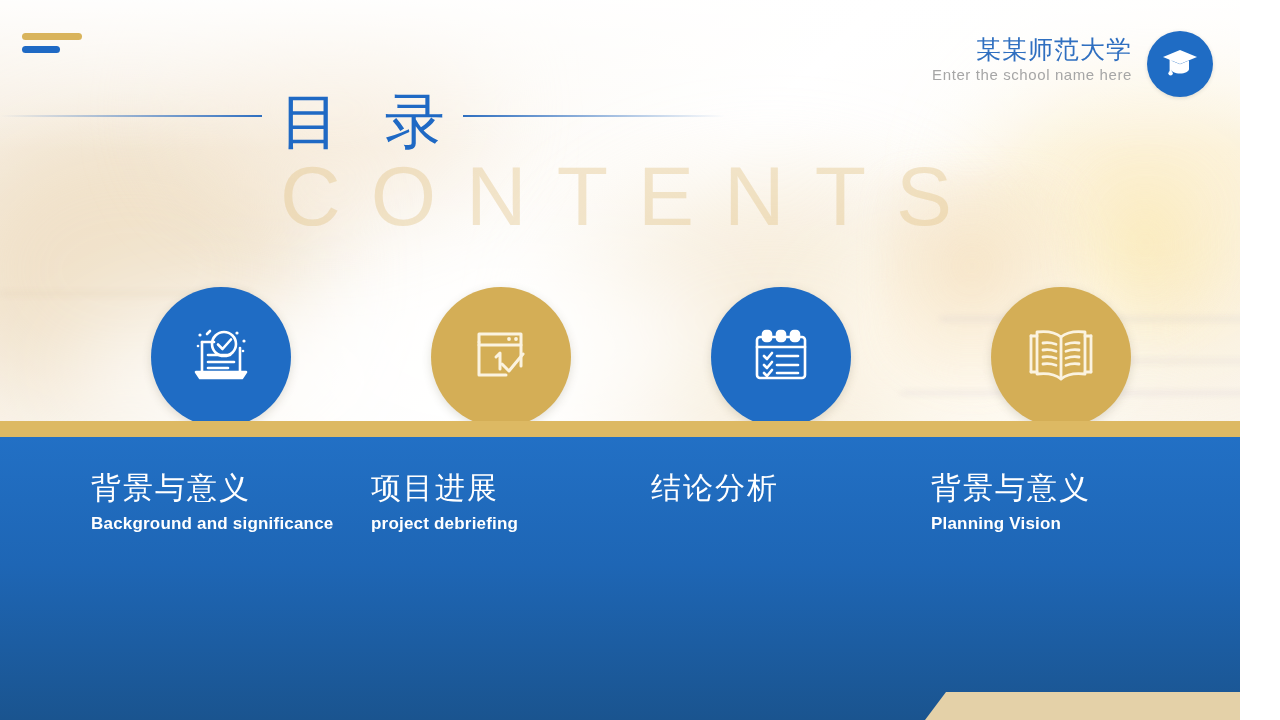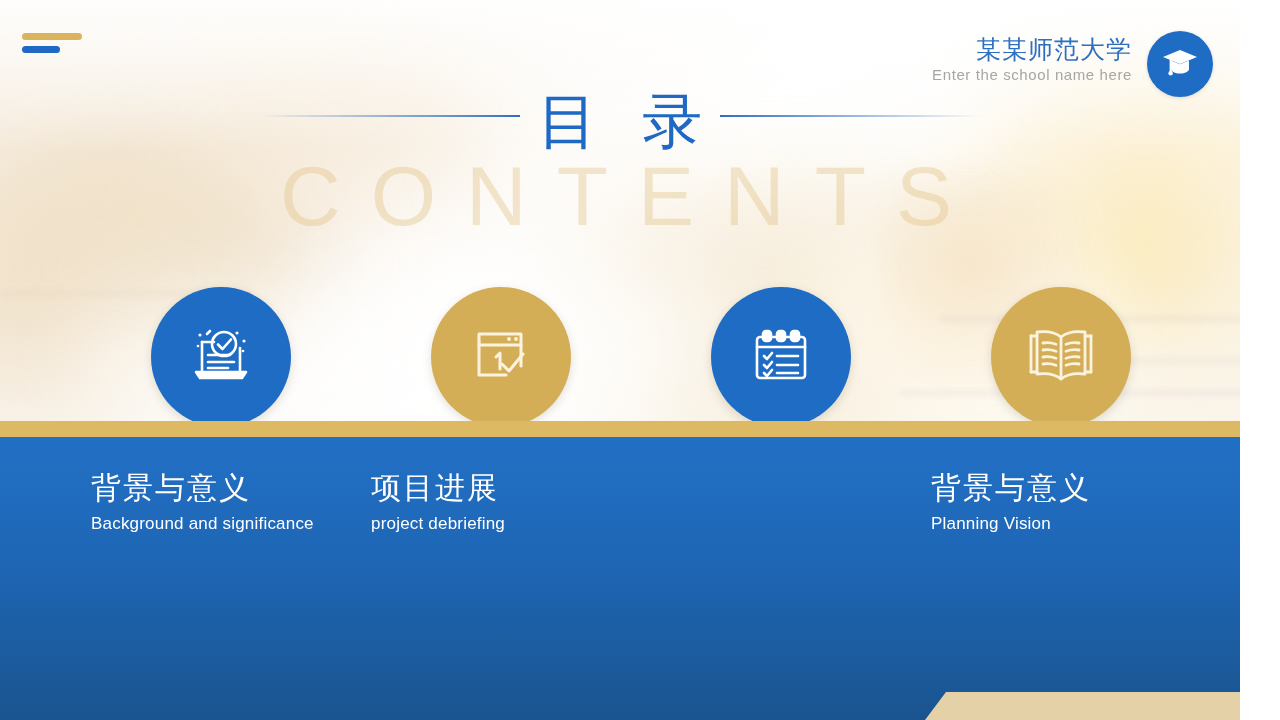--- a/index.html
+++ b/index.html
@@ -119,21 +119,21 @@
     user-select: none;
     text-indent: 30px;
   }
   .title-row {
     position: absolute;
     left: 0; right: 0;
     top: 78px;
     height: 76px;
     display: flex;
     align-items: center;
-    justify-content: center;
+    justify-content: flex-start;
   }
   .title-line {
     height: 2px;
     width: 262px;
   }
   .title-line.left  { background: linear-gradient(90deg, rgba(47,111,192,0), #2f6fc0); }
   .title-line.right { background: linear-gradient(270deg, rgba(47,111,192,0), #2f6fc0); }
   .title-cn {
     font-size: 60px;
     color: #1f69c4;
@@ -203,21 +203,21 @@
   .label-cn {
     font-size: 30px;
     letter-spacing: 2px;
     line-height: 1.2;
     font-weight: 400;
   }
   .label-en {
     margin-top: 8px;
     font-size: 17px;
     letter-spacing: .2px;
-    font-weight: 400;
+    font-weight: 700;
   }
 
   
   .corner-shape {
     position: absolute;
     left: 0; bottom: 0;
     width: 1280px; height: 28px;
     pointer-events: none;
   }
   .motto {
@@ -369,20 +369,21 @@
   <div class="labels-row">
     <div class="label-item i0">
       <div class="label-cn">背景与意义</div>
       <div class="label-en">Background and significance</div>
     </div>
     <div class="label-item i1">
       <div class="label-cn">项目进展</div>
       <div class="label-en">project debriefing</div>
     </div>
     <div class="label-item i2">
+      <div class="label-cn">结论分析</div>
     </div>
     <div class="label-item i3">
       <div class="label-cn">背景与意义</div>
       <div class="label-en">Planning Vision</div>
     </div>
   </div>
 
   <svg class="corner-shape" viewBox="0 0 1280 28" preserveAspectRatio="none">
     <polygon points="925,28 946,0 1280,0 1280,28" fill="#e4d1a8"></polygon>
   </svg>

